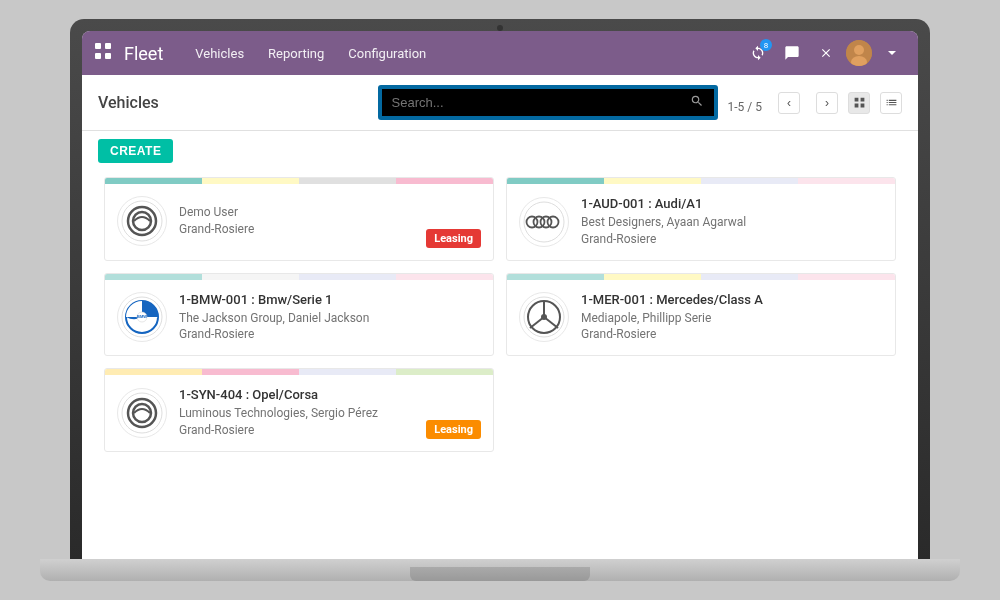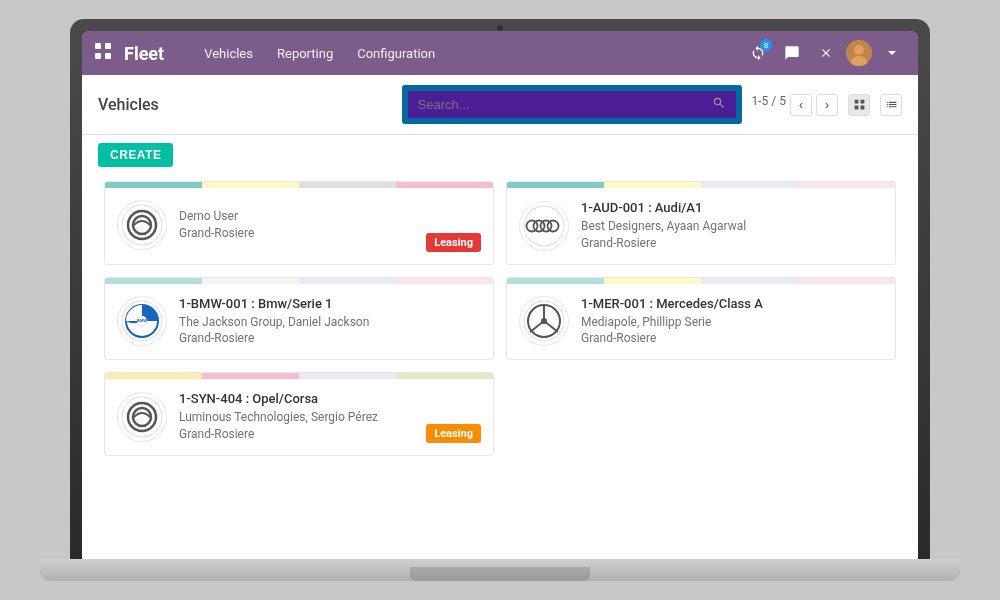--- a/index.html
+++ b/index.html
@@ -76,22 +76,22 @@
     }
     .topbar-grid-icon {
       color: white;
       font-size: 18px;
       margin-right: 6px;
       cursor: pointer;
     }
     .topbar-appname {
       color: white;
       font-size: 18px;
-      font-weight: 700;
-      margin-right: 24px;
+      font-weight: 400;
+      margin-right: 16px;
     }
     .topbar-nav {
       display: flex;
       gap: 4px;
       flex: 1;
     }
     .topbar-nav-item {
       color: rgba(255,255,255,0.9);
       font-size: 13px;
       padding: 6px 10px;
@@ -148,44 +148,44 @@
       border-bottom: 1px solid #e0e0e0;
       gap: 10px;
     }
     .page-title {
       font-size: 16px;
       font-weight: 500;
       color: #444;
       flex: 1;
     }
     .search-bar {
-      border: 6px solid #0369a1;
+      border: 4px solid #0369a1;
       border-radius: 3px;
       padding: 5px 10px;
       font-size: 13px;
       color: #999;
       width: 340px;
       display: flex;
       align-items: center;
       gap: 6px;
-      background: #4c1d95;
+      background: #000000;
     }
     .search-bar input {
       border: none;
       background: transparent;
       outline: none;
       font-size: 13px;
       color: #999;
       width: 100%;
     }
     .search-icon { color: #999; font-size: 14px; }
     .pagination {
       display: flex;
-      align-items: flex-start;
-      gap: 4px;
+      align-items: flex-end;
+      gap: 16px;
       font-size: 12px;
       color: #666;
     }
     .pagination-btn {
       width: 22px; height: 22px;
       border: 1px solid #ddd;
       background: white;
       border-radius: 3px;
       cursor: pointer;
       display: flex; align-items: center; justify-content: center;

